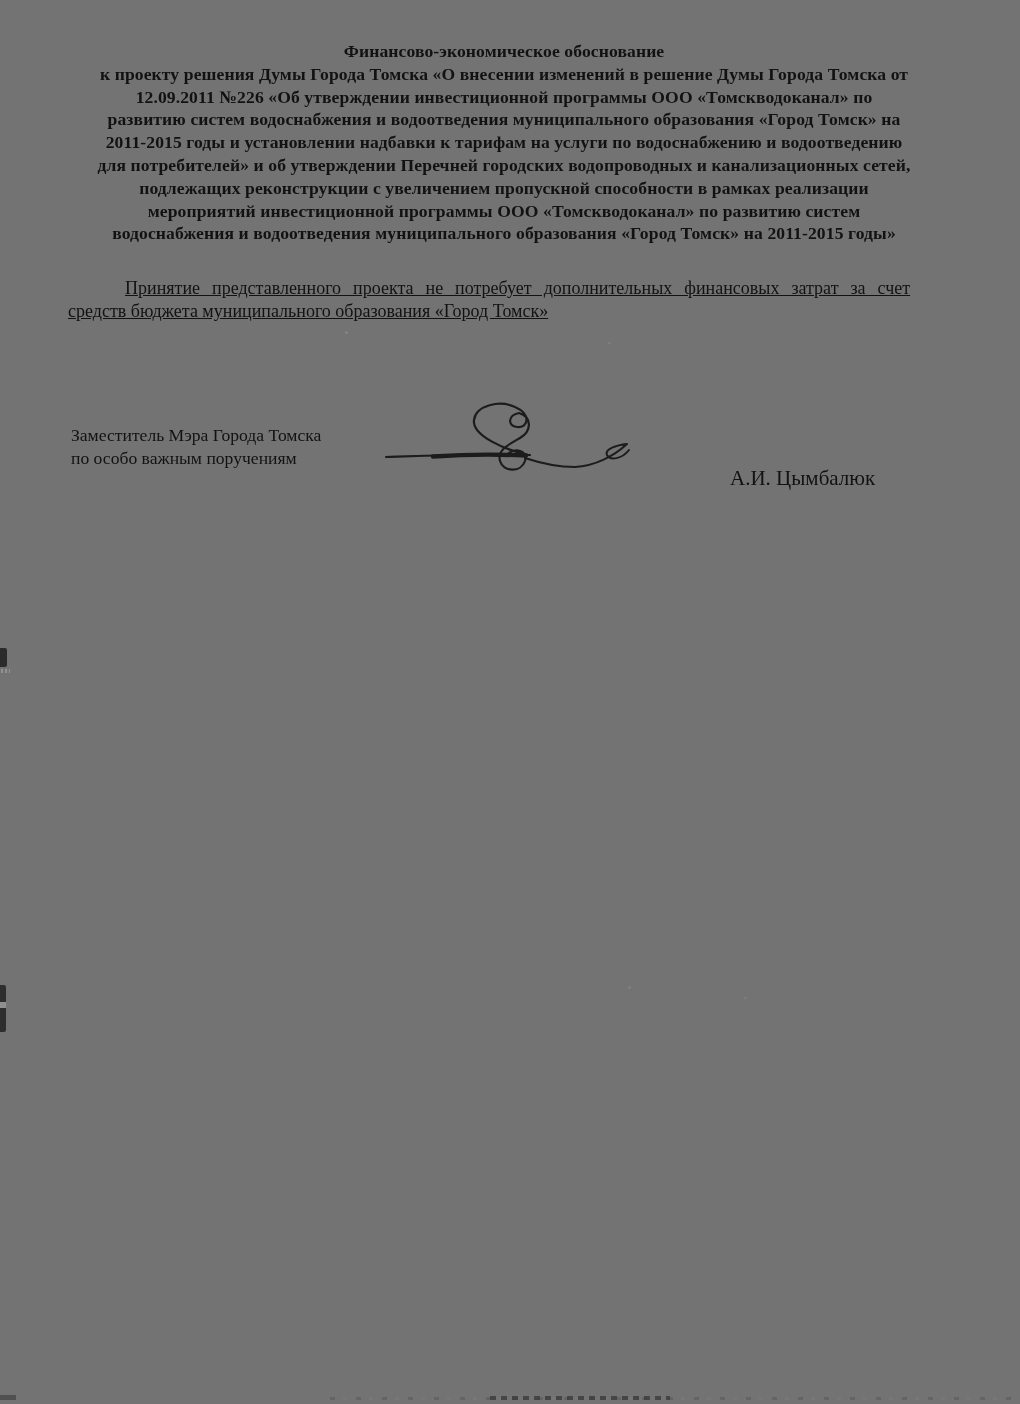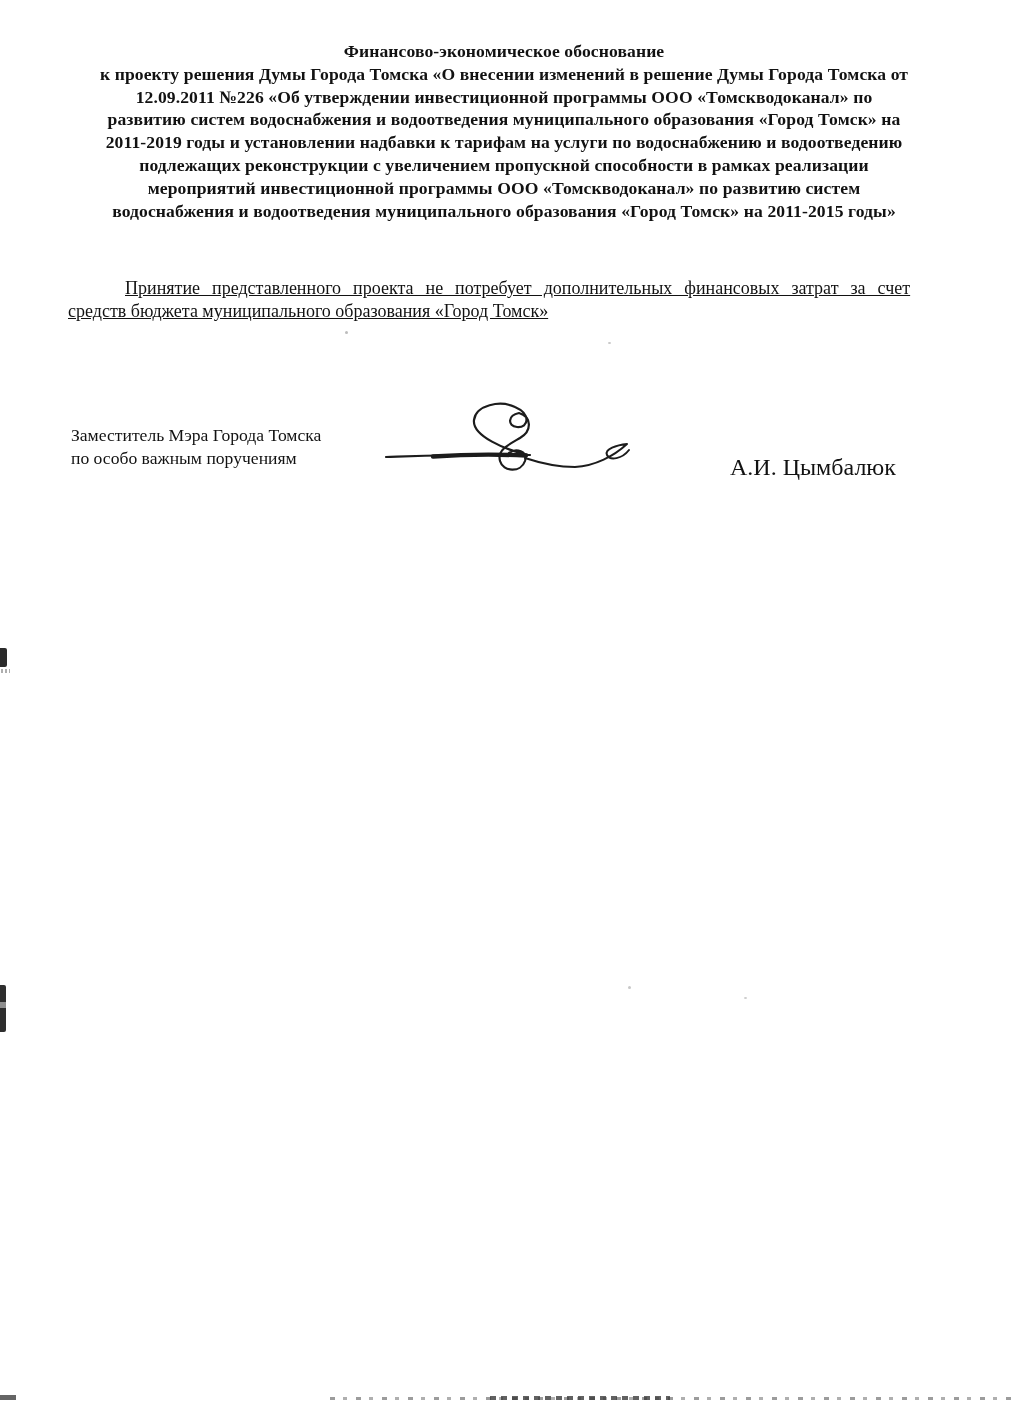--- a/index.html
+++ b/index.html
@@ -5,21 +5,21 @@
   html, body {
     margin: 0;
     padding: 0;
     background: #e8e8e8;
   }
   .page {
     position: relative;
     width: 1020px;
     height: 1404px;
     margin: 0 auto;
-    background: #ffffff;
+    background: #737373;
     overflow: hidden;
     font-family: "Liberation Serif", serif;
     color: #121212;
   }
   .title-block {
     position: absolute;
     top: 40px;
     left: 72px;
     width: 864px;
     text-align: center;
@@ -46,23 +46,23 @@
   .body-line-2 { white-space: nowrap; }
   .sig-position {
     position: absolute;
     top: 424px;
     left: 71px;
     font-size: 17.6px;
     line-height: 22.5px;
   }
   .sig-name {
     position: absolute;
-    top: 454px;
+    top: 466px;
     left: 730px;
-    font-size: 24px;
+    font-size: 21px;
     white-space: nowrap;
   }
   .sig-drawing {
     position: absolute;
     top: 398px;
     left: 378px;
     width: 255px;
     height: 88px;
   }
   
@@ -104,21 +104,22 @@
 </head>
 <body>
 
 <div class="page">
 
   <div class="title-block">
     <div class="title-line">Финансово-экономическое обоснование</div>
     <div class="title-line">к проекту решения Думы Города Томска «О внесении изменений в решение Думы Города Томска от</div>
     <div class="title-line">12.09.2011 №226 «Об утверждении инвестиционной программы ООО «Томскводоканал» по</div>
     <div class="title-line">развитию систем водоснабжения и водоотведения муниципального образования «Город Томск» на</div>
-    <div class="title-line">2011-2019 годы и установлении надбавки к тарифам на услуги по водоснабжению и водоотведению</div>
+    <div class="title-line">2011-2015 годы и установлении надбавки к тарифам на услуги по водоснабжению и водоотведению</div>
+    <div class="title-line">для потребителей» и об утверждении Перечней городских водопроводных и канализационных сетей,</div>
     <div class="title-line">подлежащих реконструкции с увеличением пропускной способности в рамках реализации</div>
     <div class="title-line">мероприятий инвестиционной программы ООО «Томскводоканал» по развитию систем</div>
     <div class="title-line">водоснабжения и водоотведения муниципального образования «Город Томск» на 2011-2015 годы»</div>
   </div>
 
   <div class="body-par">
     <div class="body-line-1">Принятие представленного проекта не потребует дополнительных финансовых затрат за счет</div>
     <div class="body-line-2">средств бюджета муниципального образования «Город Томск»</div>
   </div>
 

